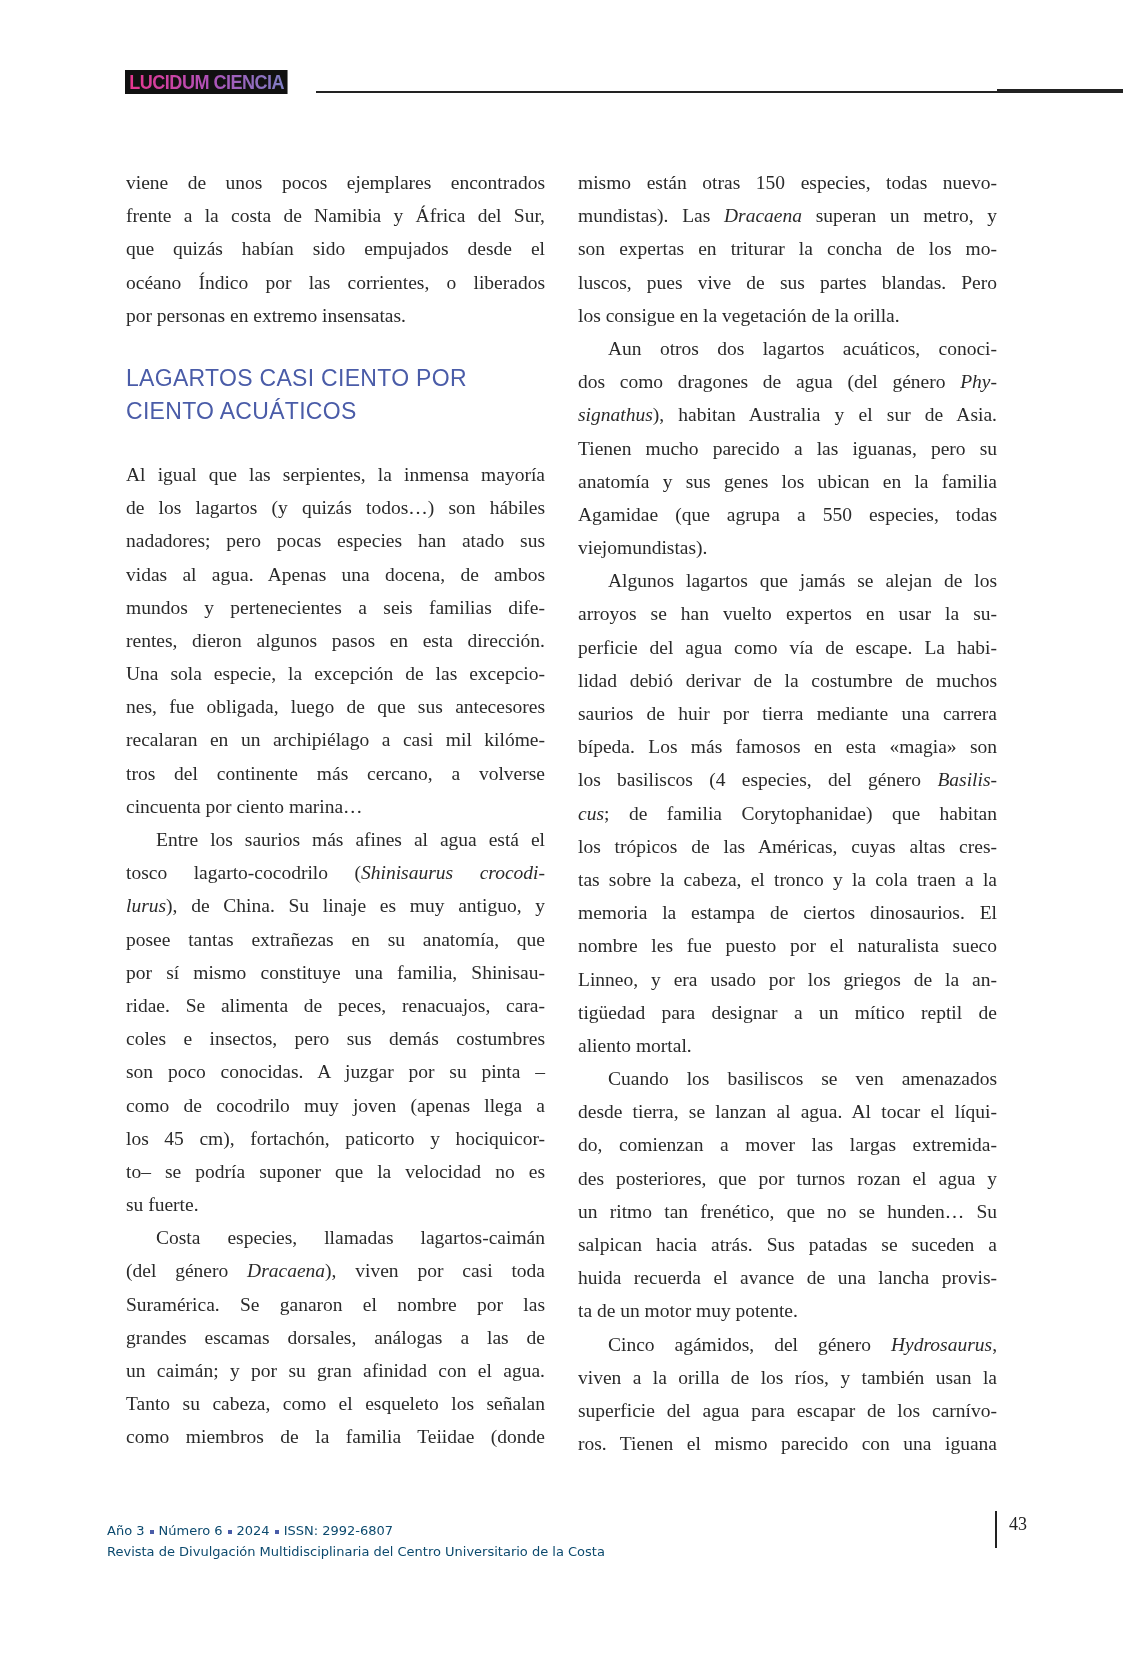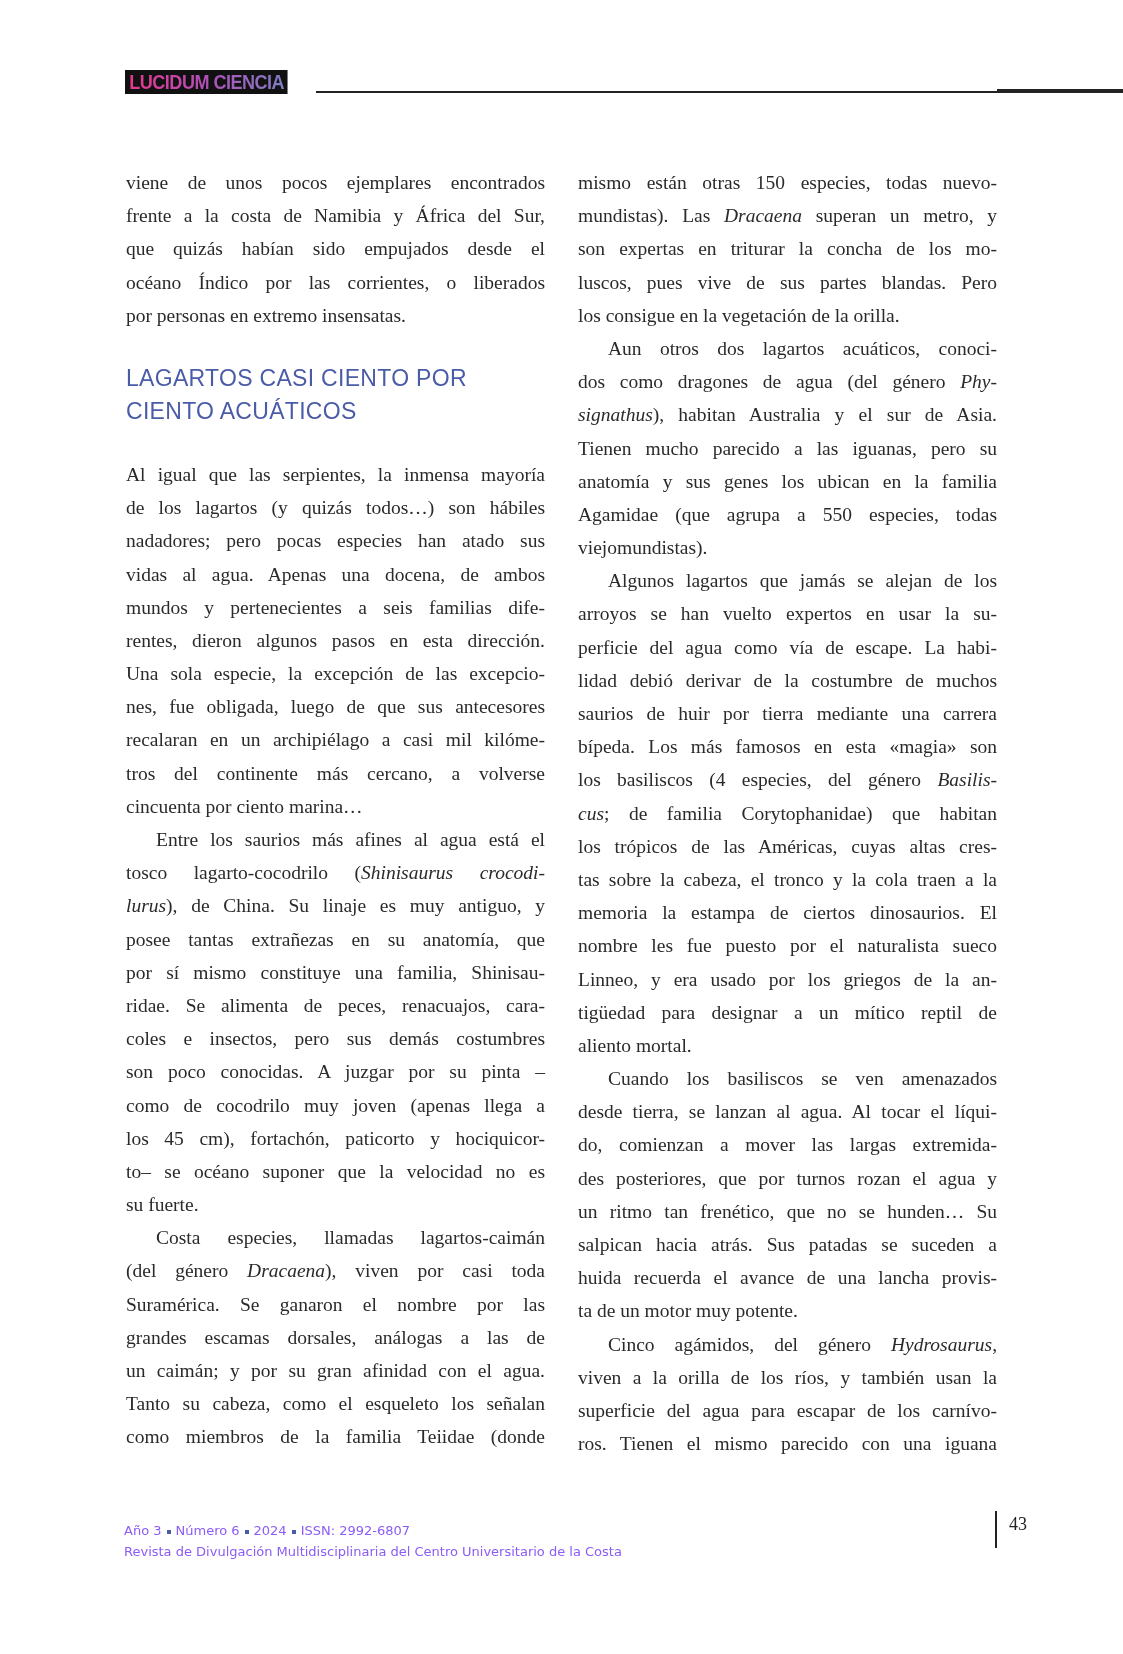--- a/index.html
+++ b/index.html
@@ -29,22 +29,22 @@
           text-align: justify; text-align-last: justify; }
   .line.last { text-align-last: left; }
   .line.indent { padding-left: 30px; }
   .line em { font-style: italic; }
 
   .heading { display: block; font-family: "Liberation Sans", "DejaVu Sans", sans-serif;
              color: #4a5ca8; font-size: 23px; line-height: 33px; letter-spacing: 0.3px; }
   .gap-h1 { height: 30px; }
   .gap-h2 { height: 30px; }
 
-  .footer { position: absolute; left: 124px; top: 1520px;
-            font-family: "DejaVu Sans", sans-serif; font-size: 13px; color: #8b5cf6; }
+  .footer { position: absolute; left: 107px; top: 1520px;
+            font-family: "DejaVu Sans", sans-serif; font-size: 13px; color: #0c4a6e; }
   .footer .row { display: block; line-height: 21px; white-space: nowrap; }
   .footer .sq { display: inline-block; width: 4px; height: 4px; background: #4a5ca8;
                 margin: 0 5px; vertical-align: middle; }
   .pg-bar { position: absolute; left: 995px; top: 1511px; width: 2px; height: 37px; background: #222; }
   .pg-num { position: absolute; left: 1009px; top: 1514px; font-family: "Liberation Serif", serif;
             font-size: 18px; color: #222; }
 </style>
 </head>
 <body>
 
@@ -87,21 +87,21 @@
       <span class="line indent">Entre los saurios más afines al agua está el</span>
       <span class="line"><span>tosco lagarto-cocodrilo (</span><em>Shinisaurus crocodi-</em></span>
       <span class="line"><em>lurus</em><span>), de China. Su linaje es muy antiguo, y</span></span>
       <span class="line">posee tantas extrañezas en su anatomía, que</span>
       <span class="line">por sí mismo constituye una familia, Shinisau-</span>
       <span class="line">ridae. Se alimenta de peces, renacuajos, cara-</span>
       <span class="line">coles e insectos, pero sus demás costumbres</span>
       <span class="line">son poco conocidas. A juzgar por su pinta –</span>
       <span class="line">como de cocodrilo muy joven (apenas llega a</span>
       <span class="line">los 45 cm), fortachón, paticorto y hociquicor-</span>
-      <span class="line">to– se océano suponer que la velocidad no es</span>
+      <span class="line">to– se podría suponer que la velocidad no es</span>
       <span class="line last">su fuerte.</span>
     </div>
     <div>
       <span class="line indent">Costa especies, llamadas lagartos-caimán</span>
       <span class="line"><span>(del género </span><em>Dracaena</em><span>), viven por casi toda</span></span>
       <span class="line">Suramérica. Se ganaron el nombre por las</span>
       <span class="line">grandes escamas dorsales, análogas a las de</span>
       <span class="line">un caimán; y por su gran afinidad con el agua.</span>
       <span class="line">Tanto su cabeza, como el esqueleto los señalan</span>
       <span class="line">como miembros de la familia Teiidae (donde</span>

